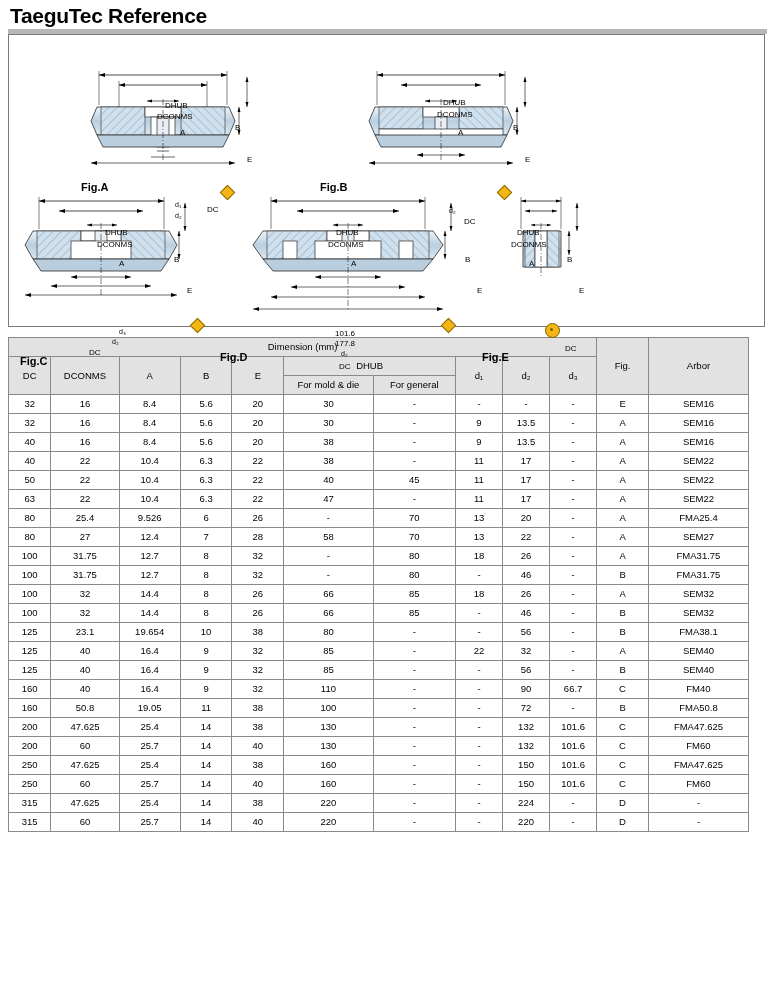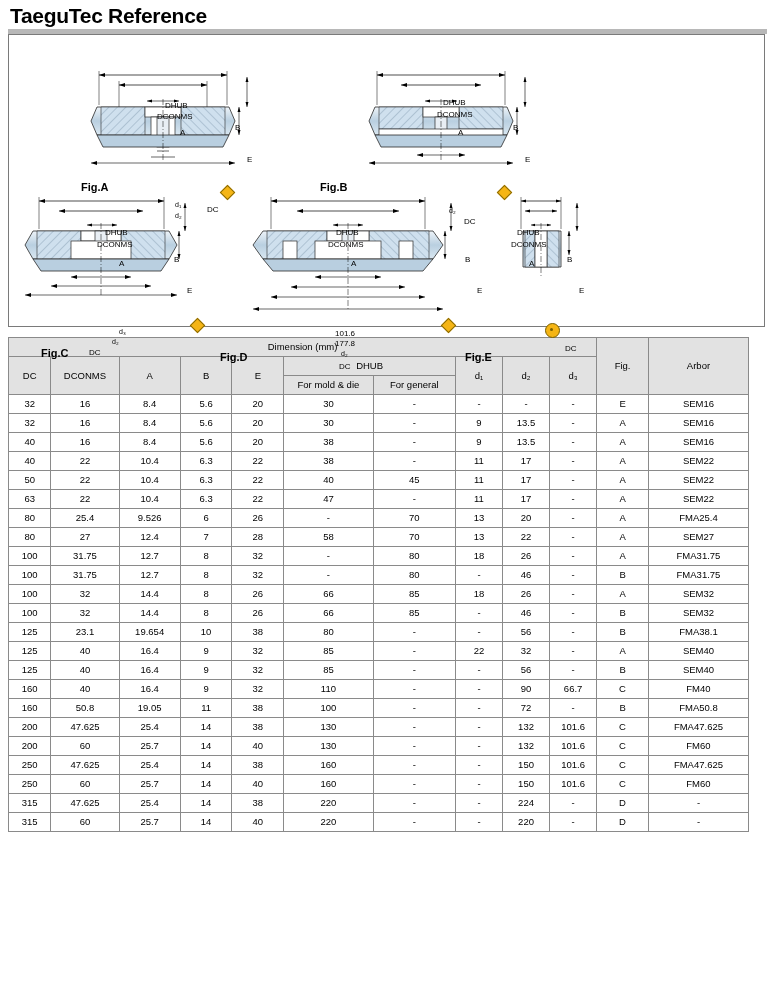--- a/index.html
+++ b/index.html
@@ -279,21 +279,21 @@
       <polygon points="168,122 162,120 162,124" fill="#000"></polygon>
     </svg>
     <div class="dim-text" style="left:96px; top:193px;">DHUB</div>
     <div class="dim-text" style="left:88px; top:205px;">DCONMS</div>
     <div class="dim-text" style="left:110px; top:224px;">A</div>
     <div class="dim-text" style="left:165px; top:220px;">B</div>
     <div class="dim-text" style="left:178px; top:251px;">E</div>
     <div class="dim-text small" style="left:110px; top:293px;">d₃</div>
     <div class="dim-text small" style="left:103px; top:303px;">d₂</div>
     <div class="dim-text" style="left:80px; top:313px;">DC</div>
-    <div class="fig-label" style="left:11px; top:312px;margin-left:21px;">Fig.C</div>
+    <div class="fig-label" style="left:11px; top:320px;">Fig.C</div>
     <div class="diamond" style="left:183px; top:285px;"></div>
 
     <svg class="fig-svg" style="left:230px; top:138px;" width="250" height="145">
       <line x1="32" y1="28" x2="186" y2="28" stroke="#000" stroke-width="0.7"></line>
       <line x1="32" y1="24" x2="32" y2="56" stroke="#000" stroke-width="0.5"></line>
       <line x1="186" y1="24" x2="186" y2="56" stroke="#000" stroke-width="0.5"></line>
       <polygon points="32,28 38,26 38,30" fill="#000"></polygon>
       <polygon points="186,28 180,26 180,30" fill="#000"></polygon>
       <line x1="58" y1="38" x2="160" y2="38" stroke="#000" stroke-width="0.7"></line>
       <polygon points="58,38 64,36 64,40" fill="#000"></polygon>
@@ -365,21 +365,21 @@
       <line x1="70" y1="58" x2="70" y2="82" stroke="#000" stroke-width="0.6"></line>
       <polygon points="70,58 68.5,63 71.5,63" fill="#000"></polygon>
       <polygon points="70,82 68.5,77 71.5,77" fill="#000"></polygon>
     </svg>
     <div class="dim-text" style="left:508px; top:193px;">DHUB</div>
     <div class="dim-text" style="left:502px; top:205px;">DCONMS</div>
     <div class="dim-text" style="left:520px; top:224px;">A</div>
     <div class="dim-text" style="left:558px; top:220px;">B</div>
     <div class="dim-text" style="left:570px; top:251px;">E</div>
     <div class="dim-text" style="left:556px; top:309px;">DC</div>
-    <div class="fig-label" style="left:456px; top:316px;">Fig.E</div>
+    <div class="fig-label" style="left:473px; top:316px;">Fig.E</div>
     <div class="gear" style="left:536px; top:288px;"></div>
   </div>
 
   <table class="dims">
     <colgroup>
       <col style="width:36px">
         <col style="width:58px">
         <col style="width:52px">
       <col style="width:44px">
         <col style="width:44px">

